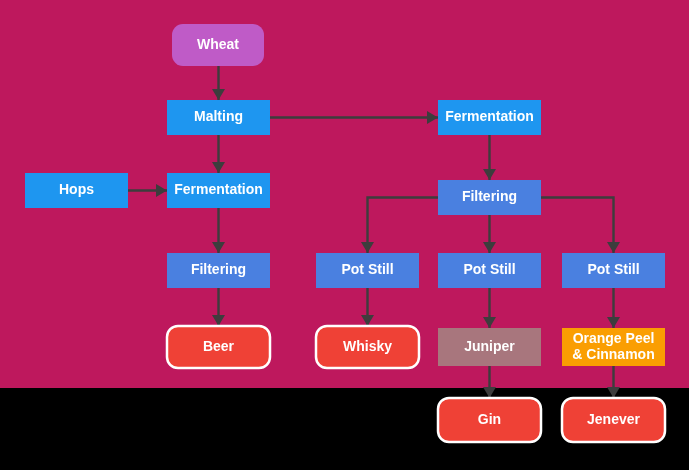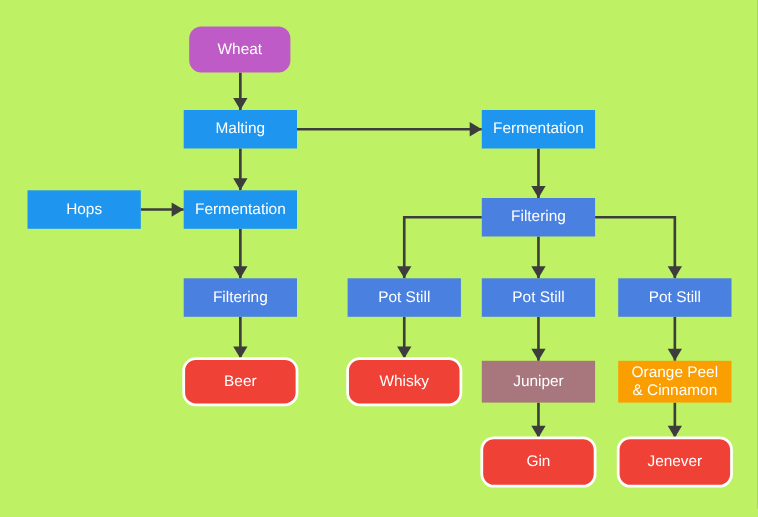--- a/index.html
+++ b/index.html
@@ -9,22 +9,23 @@
   }
   body {
     width: 689px;
     height: 470px;
     overflow: hidden;
     font-family: "Liberation Sans", sans-serif;
   }
   #diagram-root {
     position: relative;
     width: 689px;
-    height: 470px;
-    background: #bef264;
+    height: 388px;
+    background: #be185d;
+    font-weight: bold;
   }
   svg.flow {
     position: absolute;
     top: 0;
     left: 0;
     width: 689px;
     height: 470px;
     display: block;
   }
   .node-label {

